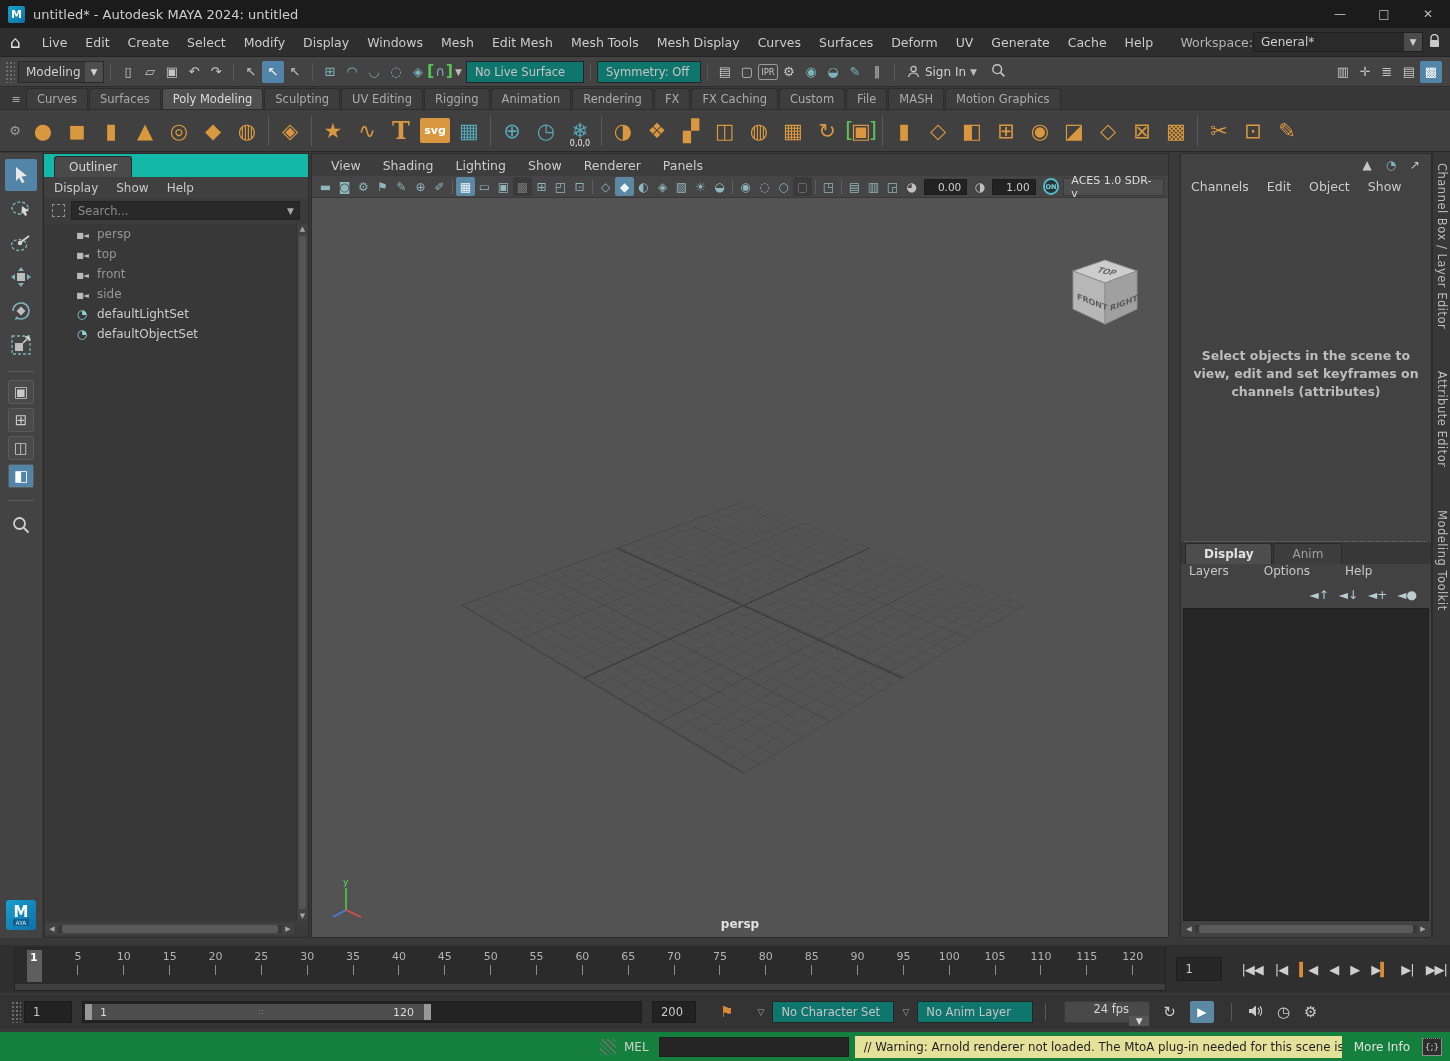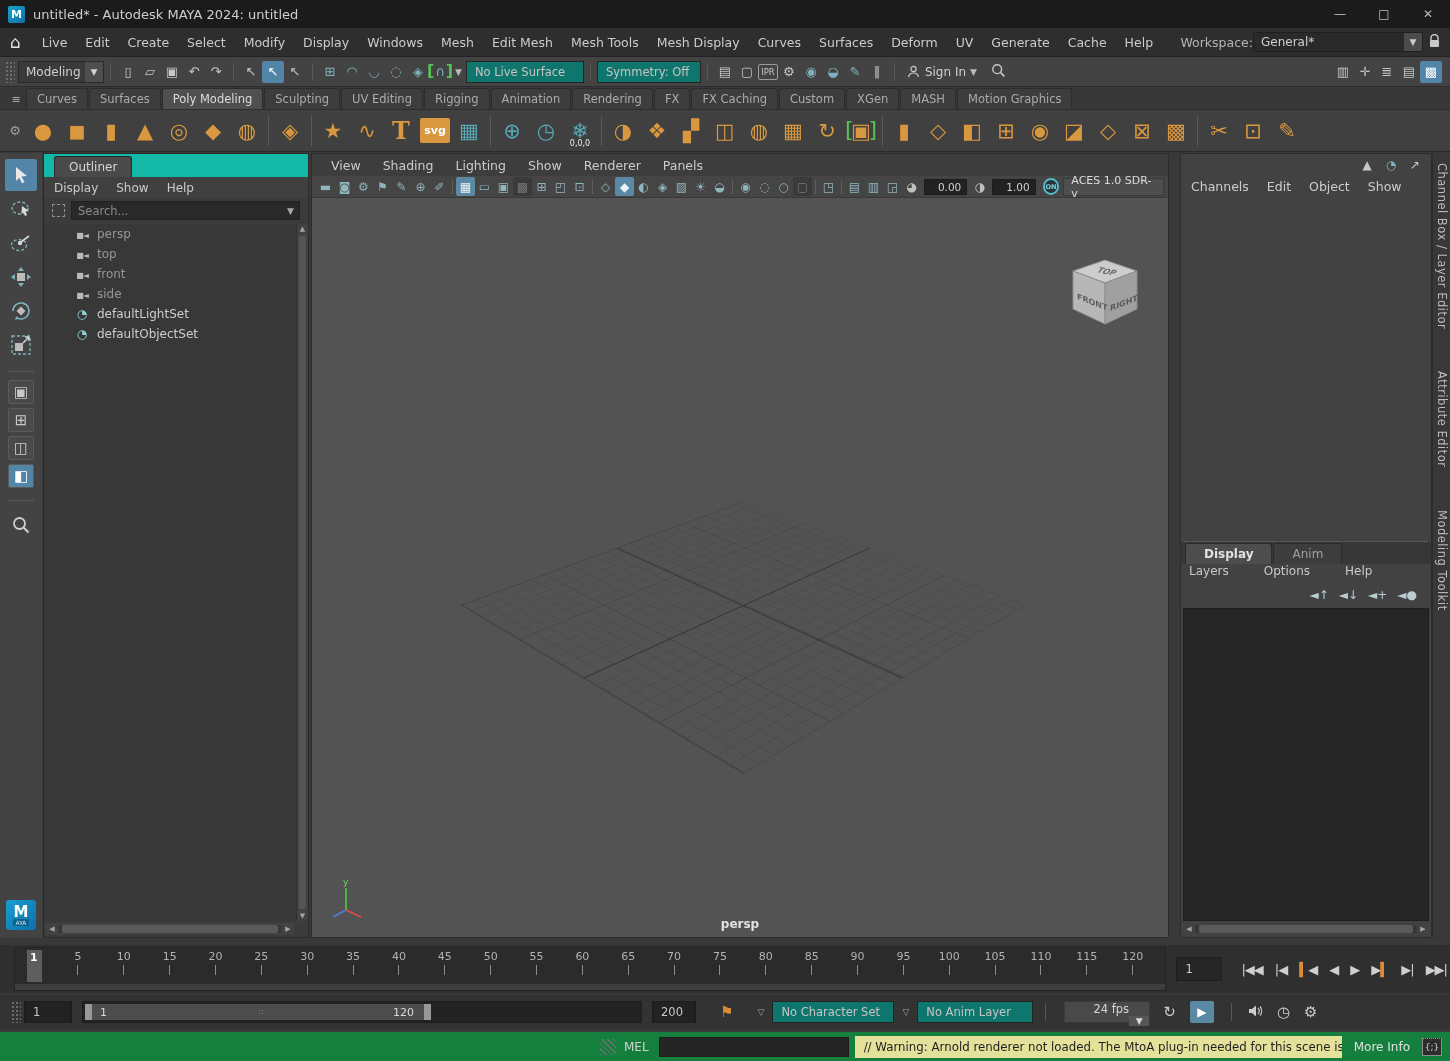--- a/index.html
+++ b/index.html
@@ -334,21 +334,21 @@
         <span class="item">Surfaces</span>
         <span class="item active">Poly Modeling</span>
         <span class="item">Sculpting</span>
         <span class="item">UV Editing</span>
         <span class="item">Rigging</span>
         <span class="item">Animation</span>
         <span class="item">Rendering</span>
         <span class="item">FX</span>
         <span class="item">FX Caching</span>
         <span class="item">Custom</span>
-        <span class="item">XGen</span>
+        <span class="item">File</span>
         <span class="item">MASH</span>
         <span class="item">Motion Graphics</span>
       </div>
   </div>
 
   <div class="shelf-row">
     <span class="shelf-gear">⚙</span>
     <div class="shelf-items">
 
     <span class="shelf-item">
@@ -734,20 +734,21 @@
         <span class="tbi gray" style="width:16px;height:16px">▲</span>
             <span class="tbi teal" style="width:16px;height:16px">◔</span>
             <span class="tbi gray" style="width:16px;height:16px">↗</span>
           </div>
         <div class="cb-menu">
             <span class="item">Channels</span>
             <span class="item">Edit</span>
             <span class="item">Object</span>
             <span class="item">Show</span>
           </div>
+        <div class="cb-empty">Select objects in the scene to view, edit and set keyframes on channels (attributes)</div>
       </div>
       <div class="dash-sep"></div>
       <div class="le-tabs">
           <span class="item active">Display</span>
           <span class="item">Anim</span>
         </div>
       <div class="le-menu">
           <span class="item">Layers</span>
           <span class="item">Options</span>
           <span class="item">Help</span>

